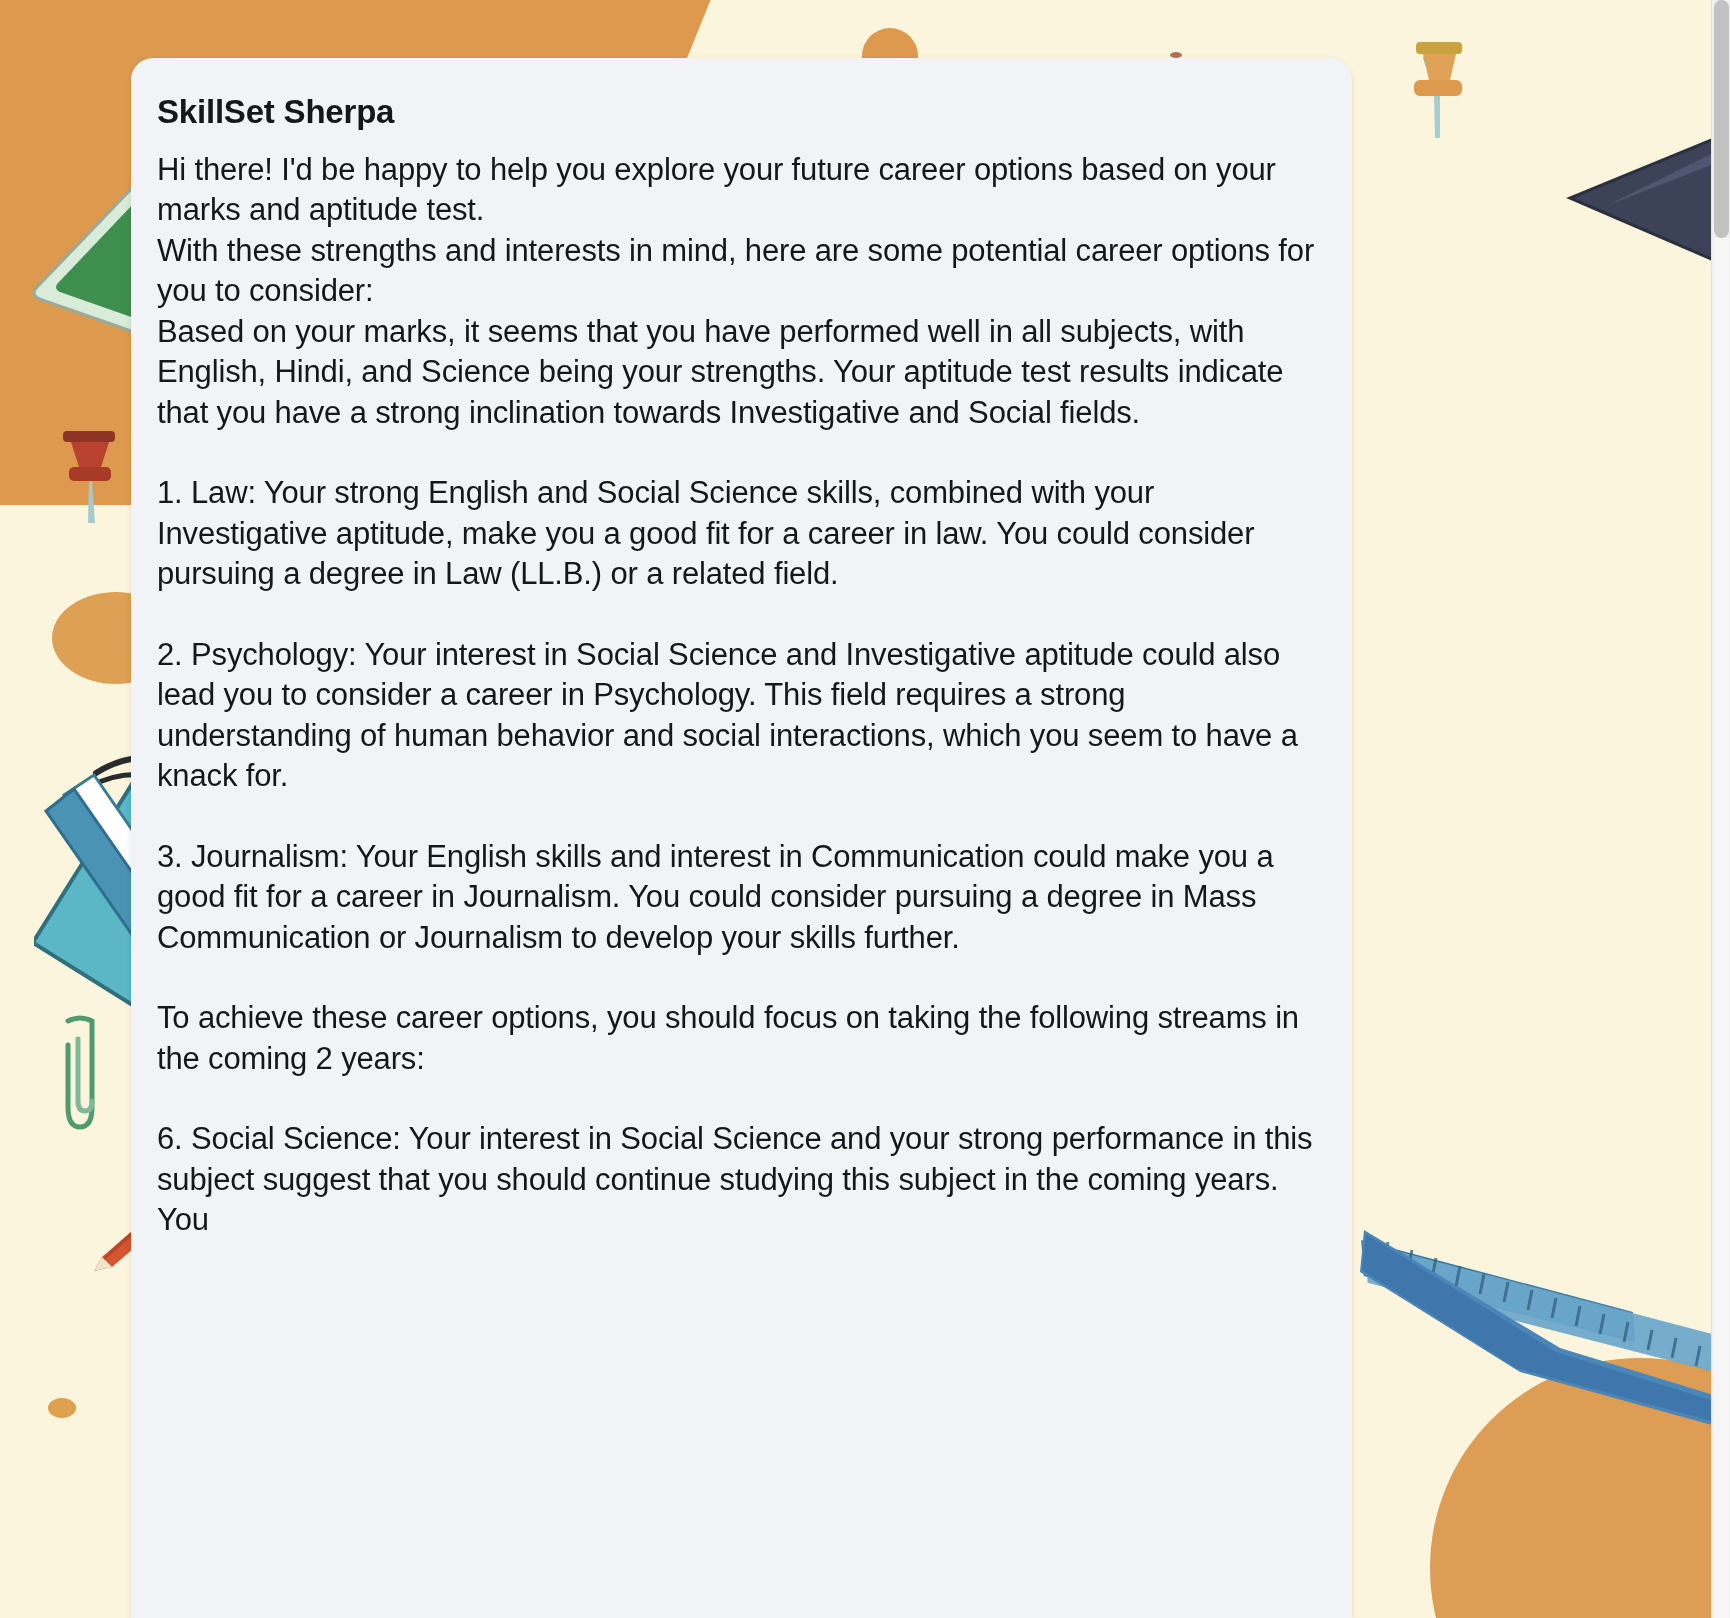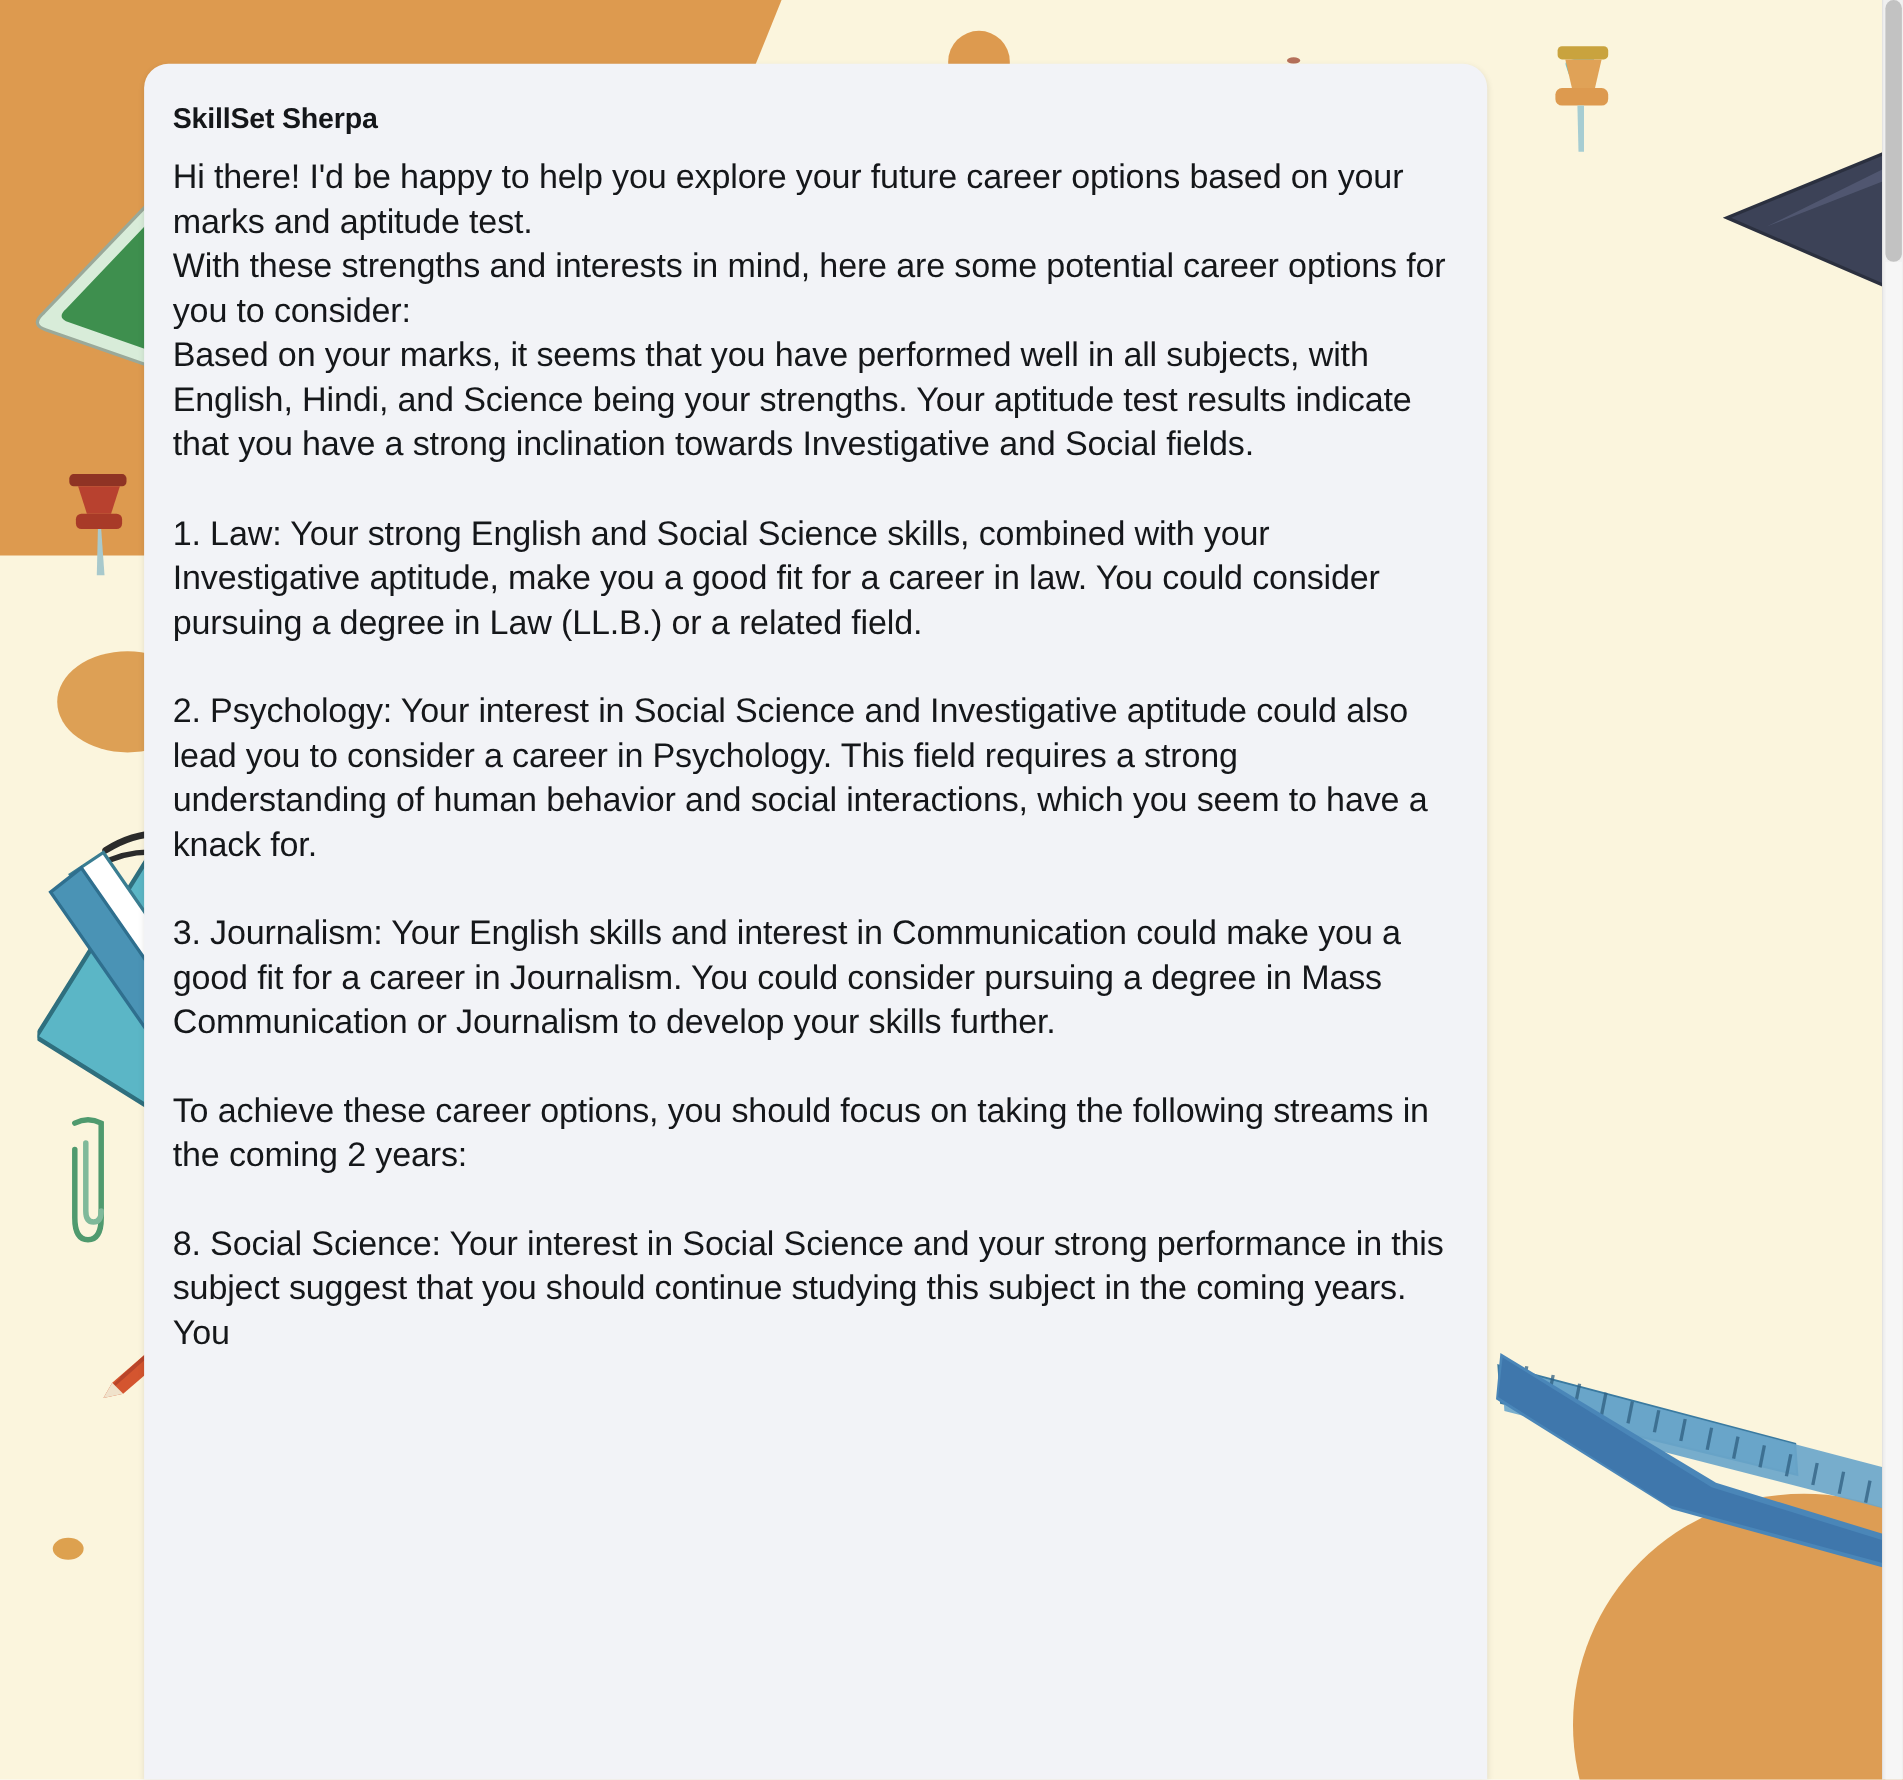--- a/index.html
+++ b/index.html
@@ -217,21 +217,21 @@
     background: #f2f3f7;
     border-top-left-radius: 22px;
     border-top-right-radius: 22px;
     box-shadow: 0 2px 6px rgba(0,0,0,0.10);
     padding: 30px 28px 0 26px;
     box-sizing: border-box;
     overflow: hidden;
   }
 
   .bot-name {
-    font-size: 26px;
+    font-size: 33px;
     font-weight: bold;
     color: #15171a;
     letter-spacing: -0.2px;
     margin: 4px 0 18px 0;
     line-height: 1.2;
   }
 
   .msg-body {
     font-size: 31px;
     line-height: 40.5px;
@@ -356,21 +356,21 @@
       <p>Hi there! I'd be happy to help you explore your future career options based on your marks and aptitude test.</p>
       <p>With these strengths and interests in mind, here are some potential career options for you to consider:</p>
       <p>Based on your marks, it seems that you have performed well in all subjects, with English, Hindi, and Science being your strengths. Your aptitude test results indicate that you have a strong inclination towards Investigative and Social fields.</p>
 
       <p class="spaced">1. Law: Your strong English and Social Science skills, combined with your Investigative aptitude, make you a good fit for a career in law. You could consider pursuing a degree in Law (LL.B.) or a related field.</p>
       <p class="spaced">2. Psychology: Your interest in Social Science and Investigative aptitude could also lead you to consider a career in Psychology. This field requires a strong understanding of human behavior and social interactions, which you seem to have a knack for.</p>
       <p class="spaced">3. Journalism: Your English skills and interest in Communication could make you a good fit for a career in Journalism. You could consider pursuing a degree in Mass Communication or Journalism to develop your skills further.</p>
 
       <p class="spaced">To achieve these career options, you should focus on taking the following streams in the coming 2 years:</p>
 
-      <p class="last">8. Social Science: Your interest in Social Science and your strong performance in this subject suggest that you should continue studying this subject in the coming years. You</p>
+      <p class="last">6. Social Science: Your interest in Social Science and your strong performance in this subject suggest that you should continue studying this subject in the coming years. You</p>
     </div>
   </div>
 
   <div class="scroll-gutter">
     <div class="scroll-track-lower"></div>
     <div class="scroll-thumb"></div>
   </div>
 
 </div>
 

